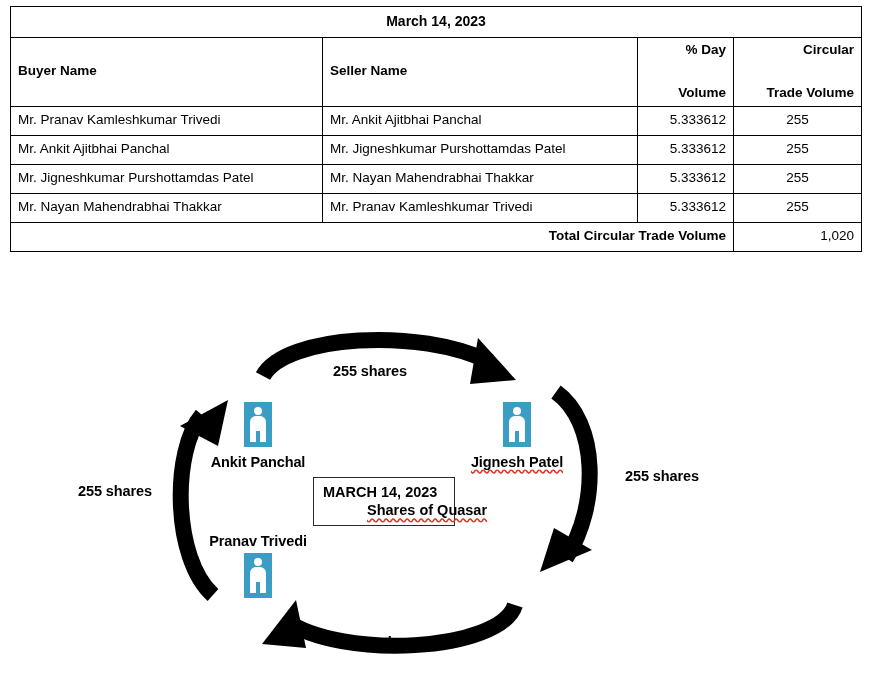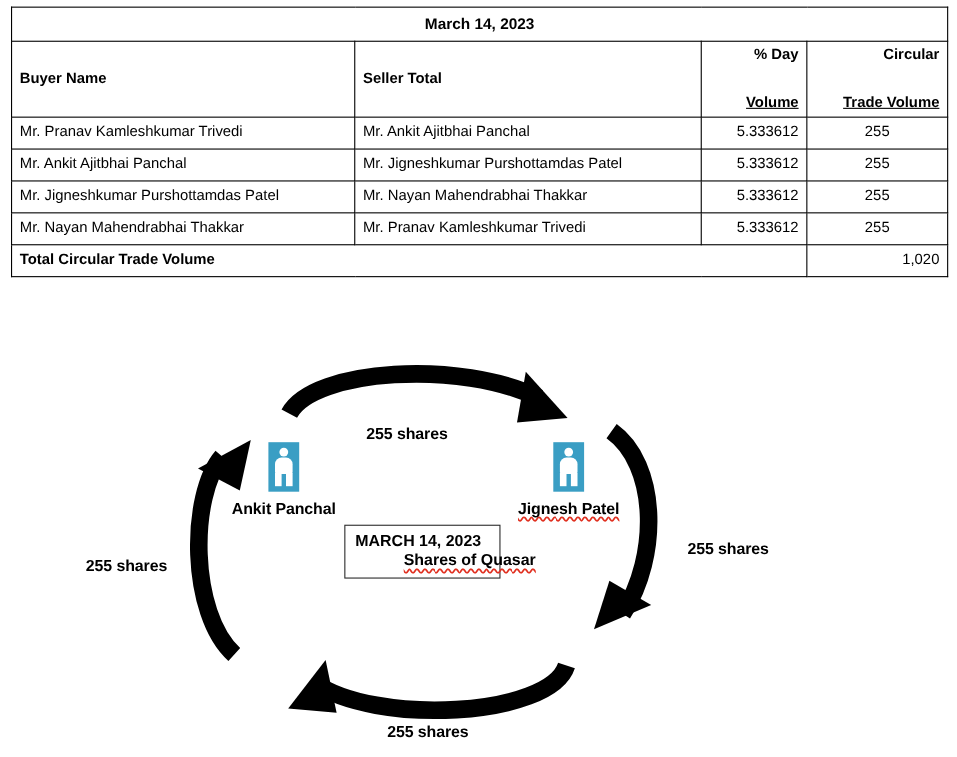--- a/index.html
+++ b/index.html
@@ -49,28 +49,28 @@
     padding: 4px 0;
   }
   td.head-cell {
     font-weight: bold;
     height: 46px;
     vertical-align: top;
   }
   td.head-cell.num {
     text-align: right;
   }
-  .head-line2 { display: block; margin-top: 26px; text-decoration: underline; }
+  .head-line2 { display: block; margin-top: 26px; }
 
   td.data-cell { height: 20px; }
   td.num-center { text-align: right; }
   td.num-right  { text-align: center; }
 
   td.summary-label {
-    text-align: left;
+    text-align: right;
     font-weight: bold;
     height: 20px;
   }
   td.summary-value {
     text-align: right;
     height: 20px;
   }
 
   
   #diagram {
@@ -143,21 +143,20 @@
     text-decoration-skip-ink: none;
     text-underline-offset: 2px;
   }
 
   .edge-label {
     position: absolute;
     font-weight: bold;
     font-size: 14.5px;
     white-space: nowrap;
     letter-spacing: -0.1px;
-    margin-top: 24px;
   }
 
   #center-box {
     position: absolute;
     left: 313px;
     top: 177px;
     width: 142px;
     border: 1.6px solid #2b2b2b;
     padding: 5px 8px 6px 9px;
     background: #ffffff;
@@ -186,21 +185,21 @@
         <col class="col-seller">
         <col class="col-pct">
         <col class="col-ctv">
     </colgroup>
     <tbody>
       <tr>
         <td class="title-cell" colspan="4">March 14, 2023</td>
       </tr>
       <tr>
         <td class="head-cell">Buyer Name</td>
-        <td class="head-cell">Seller Total</td>
+        <td class="head-cell">Seller Name</td>
         <td class="head-cell num">
           <span>% Day</span>
           <span class="head-line2">Volume</span>
         </td>
         <td class="head-cell num">
           <span>Circular</span>
           <span class="head-line2">Trade Volume</span>
         </td>
       </tr>
 
@@ -272,20 +271,27 @@
 
   <div class="node label-below" style="left:198px; top:102px;">
     <span class="person-icon">
       <span class="head"></span><span class="body"></span>
       <span class="leg-l"></span><span class="leg-r"></span>
     </span>
     <div class="node-label">Ankit Panchal</div>
   </div>
 
 
+  <div class="node label-above" style="left:198px; top:233px;">
+    <div class="node-label">Pranav Trivedi</div>
+    <span class="person-icon">
+      <span class="head"></span><span class="body"></span>
+      <span class="leg-l"></span><span class="leg-r"></span>
+    </span>
+  </div>
 
   <div class="edge-label" style="left:333px; top:63px;">255 shares</div>
   <div class="edge-label" style="left:625px; top:168px;">255 shares</div>
   <div class="edge-label" style="left:352px; top:334px;">255 shares</div>
   <div class="edge-label" style="left:78px; top:183px;">255 shares</div>
 
   <div id="center-box">
     <div>MARCH 14, 2023</div>
     <div class="line2">Shares of Quasar</div>
   </div>

